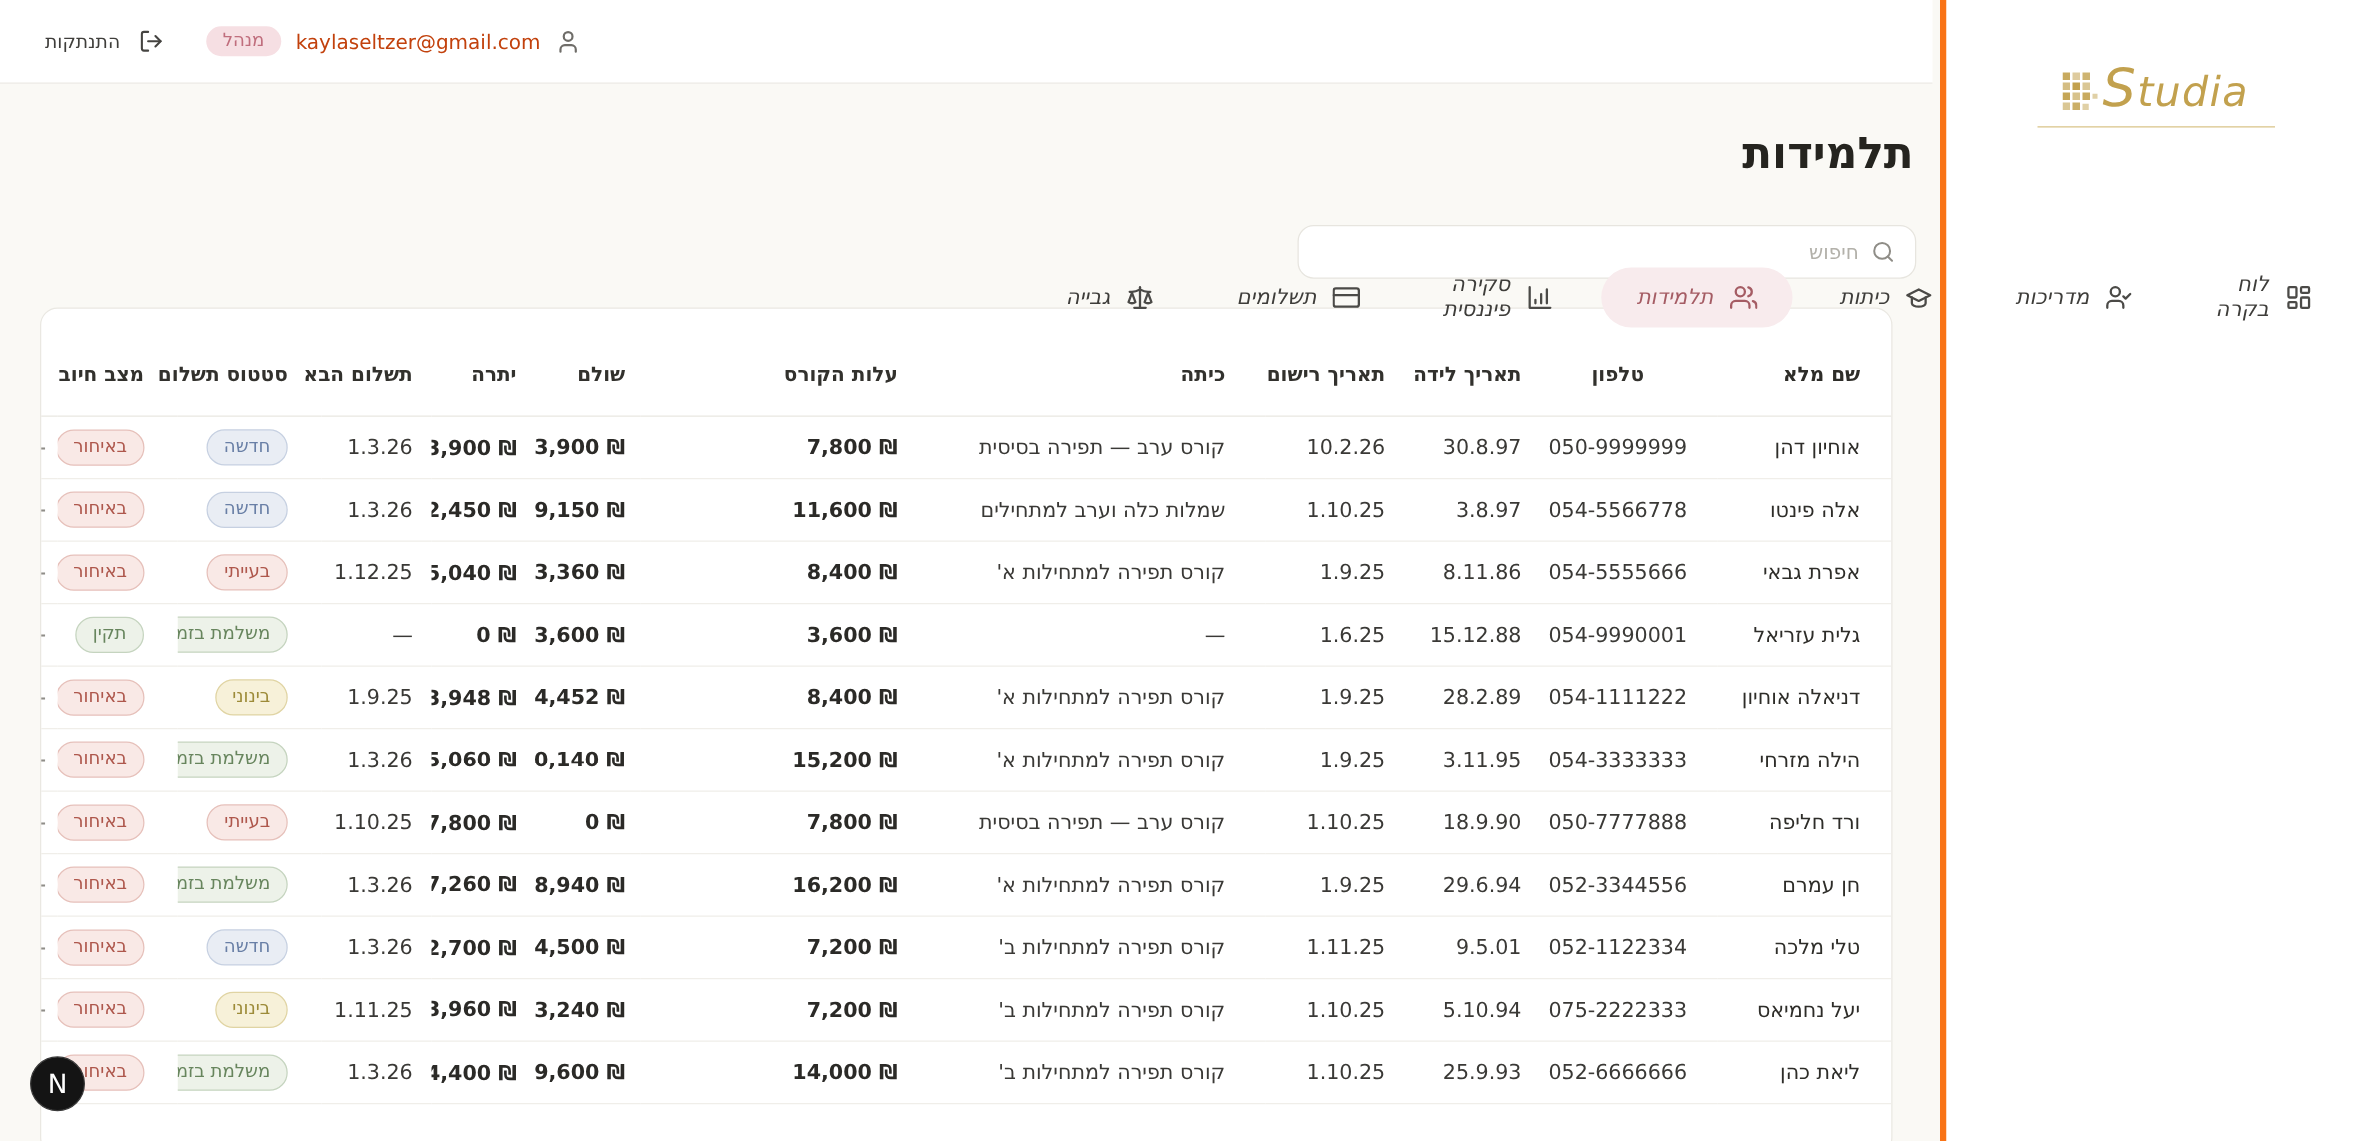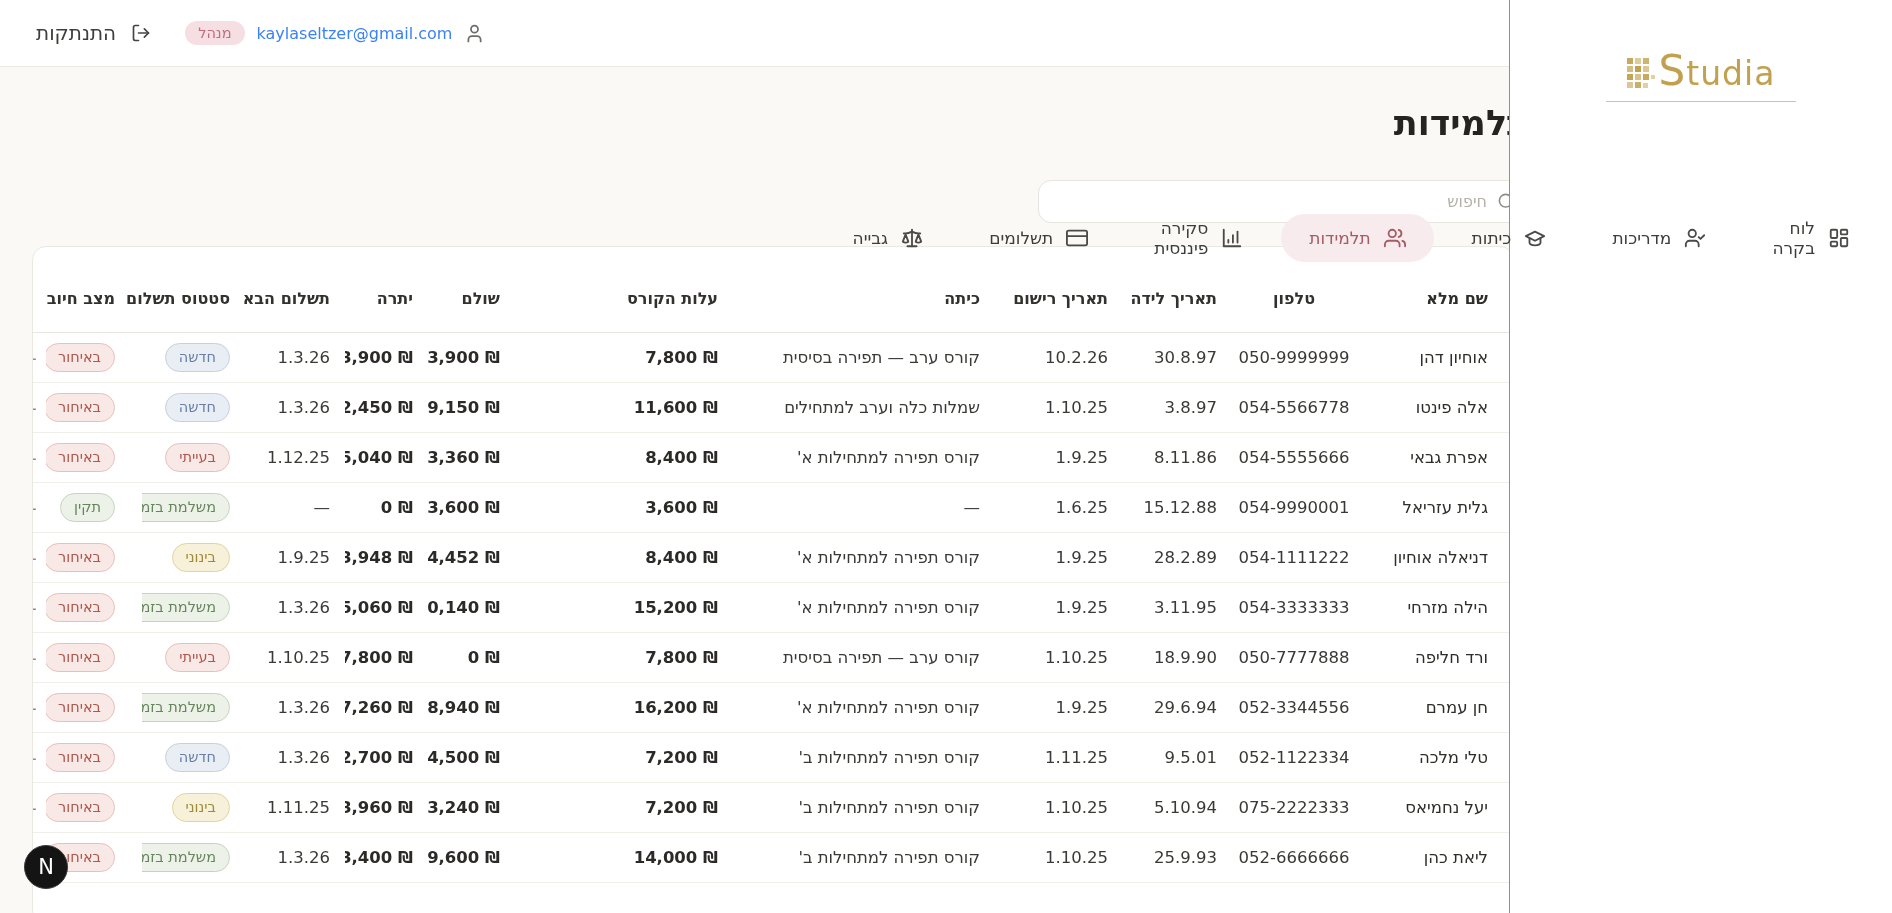--- a/index.html
+++ b/index.html
@@ -2,43 +2,43 @@
 <html dir="rtl" lang="he" style="--accent: #b17380; --gold: #c2a14e; --active-bg: #f8ebed; --active-fg: #a55c64; --st-red-fg: #ae574c; --st-red-bg: #f9e9e6; --st-red-br: #e6c0ba; --st-green-fg: #67855d; --st-green-bg: #edf2e9; --st-green-br: #c5d4bf; --st-yellow-fg: #9d8b39; --st-yellow-bg: #f7f1d9; --st-yellow-br: #e0d4a3; --st-blue-fg: #697fa6; --st-blue-bg: #e9edf4; --st-blue-br: #c6d0e1;"><head>
 <meta charset="utf-8">
 <style>
   * { box-sizing: border-box; margin: 0; padding: 0; }
   html, body { margin: 0; padding: 0; }
   body { font-family: "DejaVu Sans", sans-serif; }
 
   .screen { position: relative; width: 1892px; height: 913px; background: #faf9f5; overflow: hidden; }
 
   
-  .sidebar { position: absolute; top: 0; right: 0; width: 383px; height: 913px; background: #ffffff; border-left: 1px solid #f97316; }
+  .sidebar { position: absolute; top: 0; right: 0; width: 340px; height: 913px; background: #ffffff; border-left: 5px solid #f97316; font-style: italic; }
   .brand { direction: ltr; margin: 50px auto 0; width: 190px; text-align: center; }
   .brand-row { display: flex; align-items: flex-end; justify-content: center; gap: 2px; }
   .brand-text { font-size: 33px; color: var(--gold); letter-spacing: 1px; line-height: 1; }
   .brand-text::first-letter { font-size: 42px; }
   .brand-underline { margin-top: 9px; height: 1px; background: #d9c488; width: 100%; }
 
   .nav { margin-top: 112px; display: flex; flex-direction: row; gap: 10px; padding: 0 14px 0 50px; }
   .nav-item { display: flex; align-items: center; gap: 13px; height: 48px; padding: 0 28px; border-radius: 999px; color: #3e3d3a; font-size: 17px; cursor: pointer; }
   .nav-item .nav-icon { display: flex; align-items: center; color: #4b4a47; }
   .nav-item svg { width: 22px; height: 22px; }
   .nav-item.active { background: var(--active-bg); color: var(--active-fg); }
   .nav-item.active .nav-icon { color: var(--active-fg); }
 
   
   .main { position: absolute; top: 0; left: 0; width: 1546px; height: 913px; }
 
   .topbar { height: 67px; background: #ffffff; border-bottom: 1px solid #ece9e3; display: flex; align-items: center; justify-content: flex-end; padding: 0 36px; gap: 12px; }
   .user-icon { color: #6f6d69; display: flex; }
   .user-icon svg { width: 21px; height: 21px; }
-  .user-email { font-size: 16px; color: #3b82f6; }
+  .user-email { font-size: 16px; color: #c2410c; }
   .role-badge { background: #f6dfe3; color: #c06e7d; font-size: 14.5px; padding: 4px 13px; border-radius: 999px; }
-  .logout { display: flex; align-items: center; gap: 15px; margin-right: 22px; cursor: pointer; color: #3f3e3b; font-size: 20px; }
+  .logout { display: flex; align-items: center; gap: 15px; margin-right: 22px; cursor: pointer; color: #3f3e3b; font-size: 15px; }
   .logout svg { width: 20px; height: 20px; color: #454441; }
 
   .page-head { display: flex; justify-content: space-between; align-items: center; margin-top: 36px; padding: 0 15px 0 27px; }
   .page-title { font-size: 35px; font-weight: 700; color: #25241f; }
   .add-btn { display: flex; align-items: center; gap: 13px; background: var(--accent); color: #ffffff; border: none; font-family: inherit; font-size: 16.5px; height: 47px; padding: 0 22px; border-radius: 10px; cursor: pointer; }
   .add-btn svg { width: 17px; height: 17px; }
 
   .search-row { display: flex; justify-content: flex-start; padding-right: 13px; margin-top: 37px; }
   .search-box { display: flex; align-items: center; gap: 10px; width: 495px; height: 43px; background: #ffffff; border: 1px solid #e7e5df; border-radius: 13px; padding: 0 16px; }
   .search-box svg { width: 19px; height: 19px; color: #8f8d87; flex: 0 0 auto; }
@@ -278,21 +278,21 @@
               <td class="c11"><span class="row-arrow">←</span></td>
             </tr>
             <tr>
               <td class="c0">ליאת כהן</td>
               <td class="c1">052-6666666</td>
               <td class="c2">25.9.93</td>
               <td class="c3">1.10.25</td>
               <td class="c4">קורס תפירה למתחילות ב'</td>
               <td class="c5 money">₪ 14,000</td>
               <td class="c6 money">₪ 9,600</td>
-              <td class="c7 money">₪ 3,400</td>
+              <td class="c7 money">₪ 4,400</td>
               <td class="c8">1.3.26</td>
               <td class="c9"><span class="pill v-green">משלמת בזמן</span></td>
               <td class="c10"><span class="pill v-red">באיחור</span></td>
               <td class="c11"><span class="row-arrow">←</span></td>
             </tr>
             <tr class="partial">
               <td colspan="12"></td>
             </tr>
           </tbody>
       </table>

